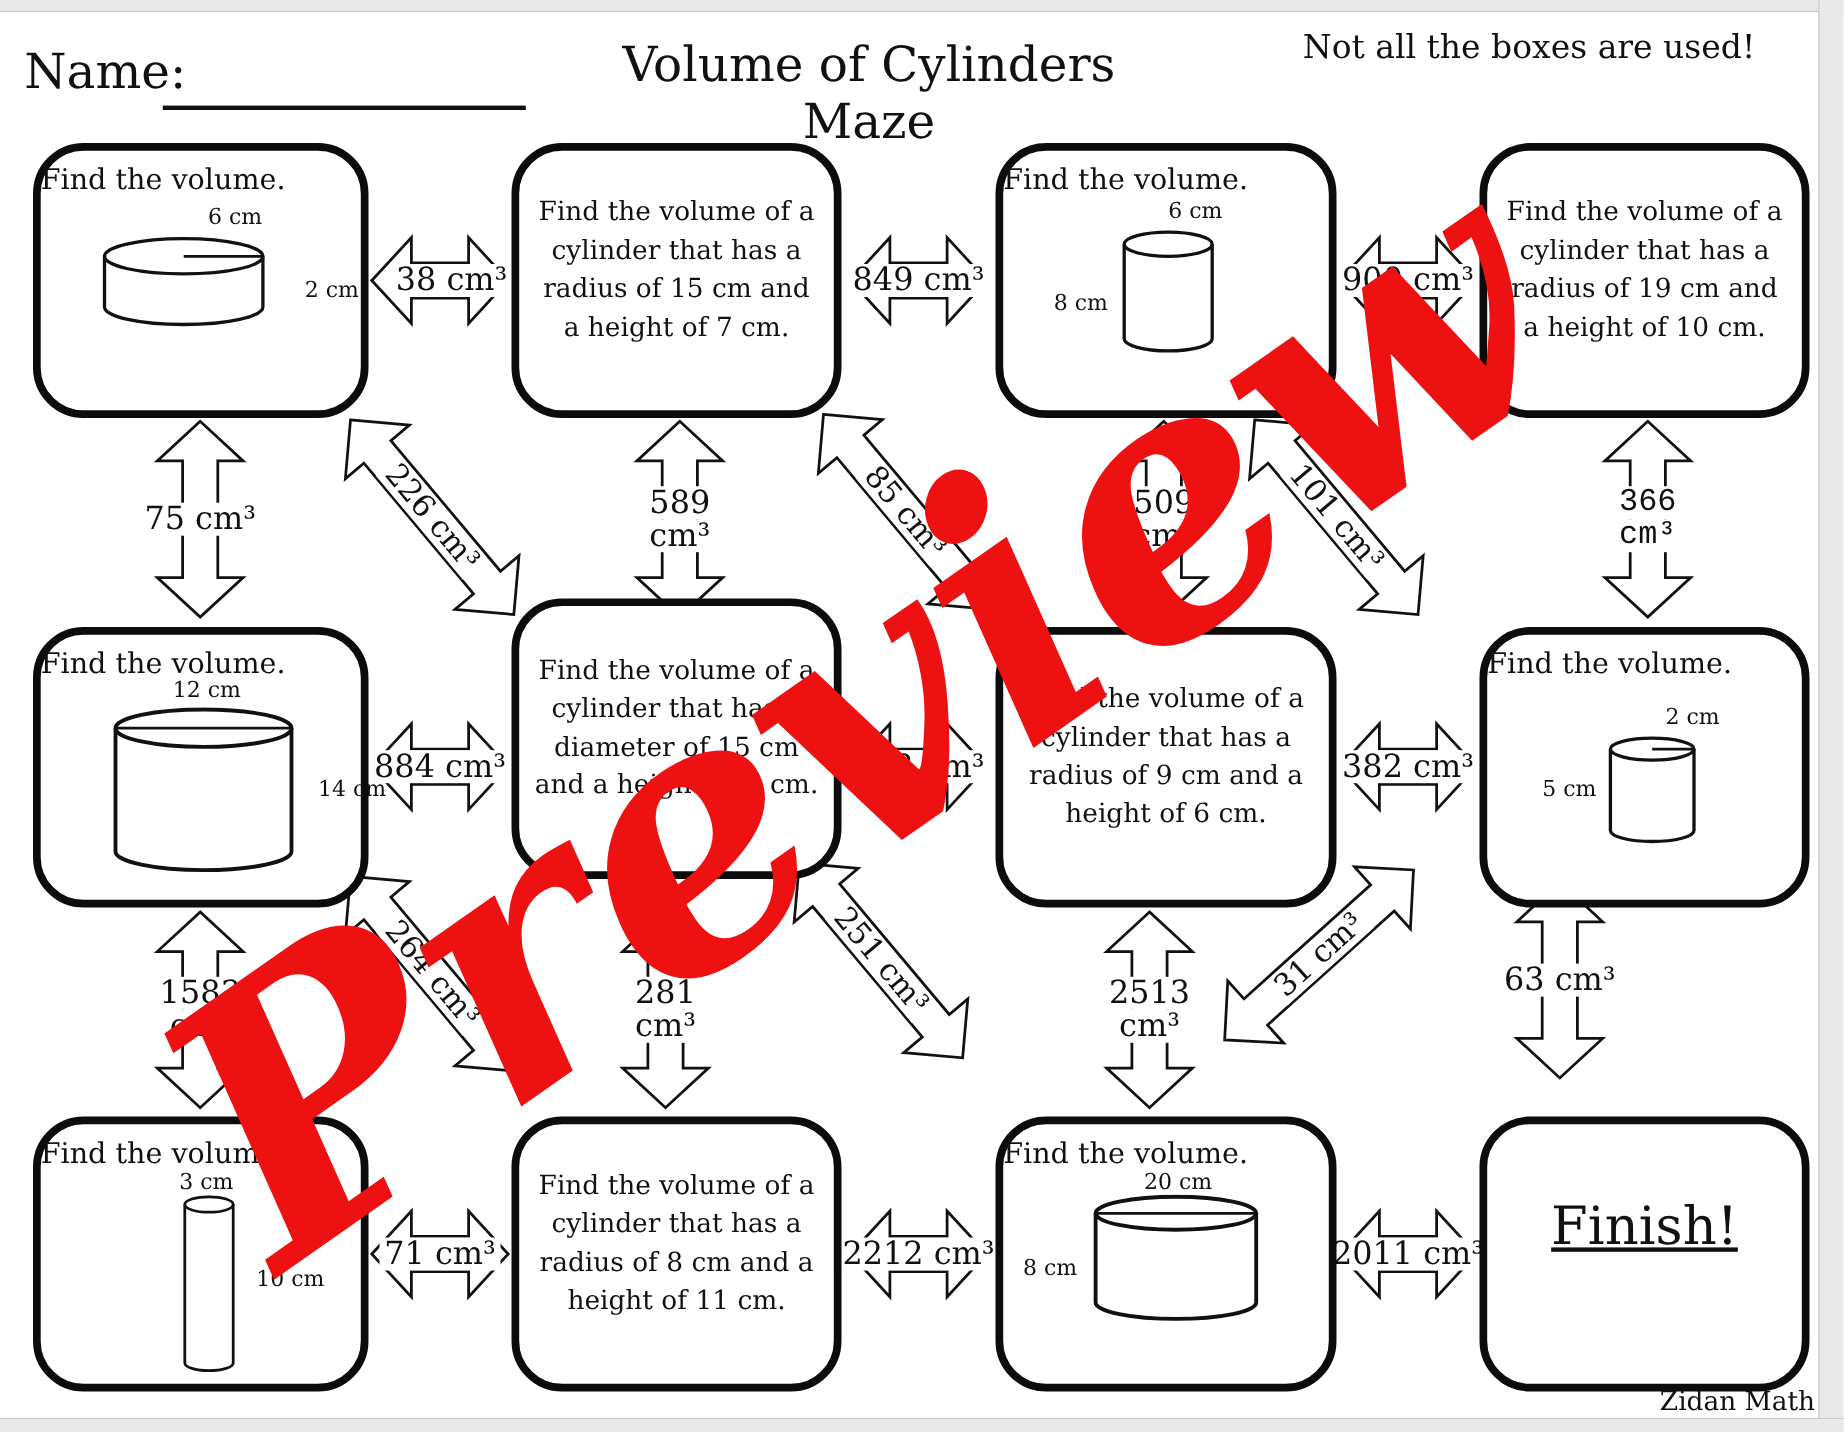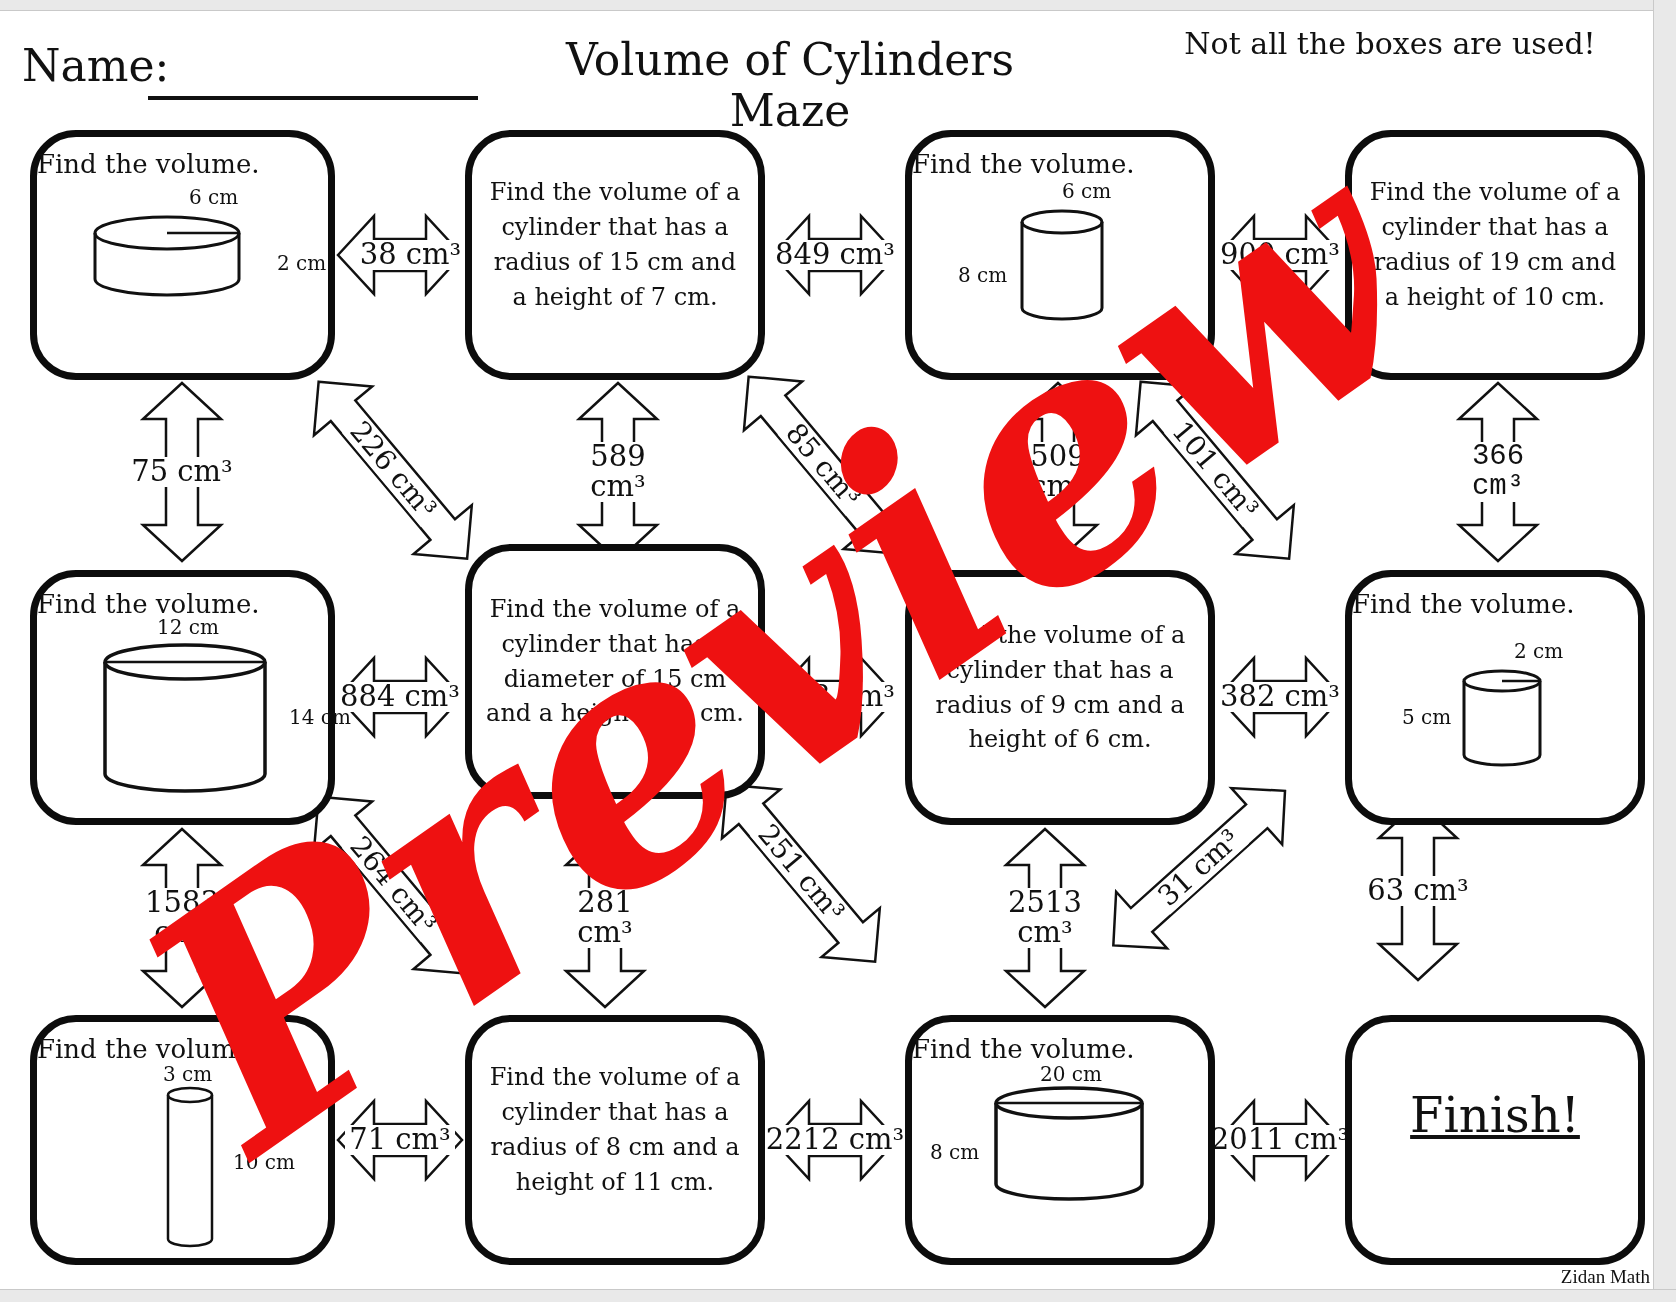--- a/index.html
+++ b/index.html
@@ -42,21 +42,21 @@
   .alabel span:empty{display:none;}
   .diag{transform-origin:center center;}
 
   .watermark{
     position:absolute;left:40px;top:430px;width:1480px;height:440px;z-index:10;
     display:flex;align-items:center;justify-content:center;
     transform:rotate(-35deg);
     font-family:"DejaVu Serif", serif;font-style:italic;font-weight:bold;
     font-size:330px;color:#ee1111;pointer-events:none;
   }
-  .credit{position:absolute;right:26px;bottom:14px;font-size:19px;z-index:21;font-family:Liberation Serif, serif;}
+  .credit{position:absolute;right:26px;bottom:14px;font-size:24px;z-index:21;}
 </style>
 </head>
 <body>
 
 <div class="edge top"></div>
 <div class="edge right"></div>
 <div class="edge bottom"></div>
 
 <div class="hdr-name">Name:</div>
 <div class="name-line"></div>

